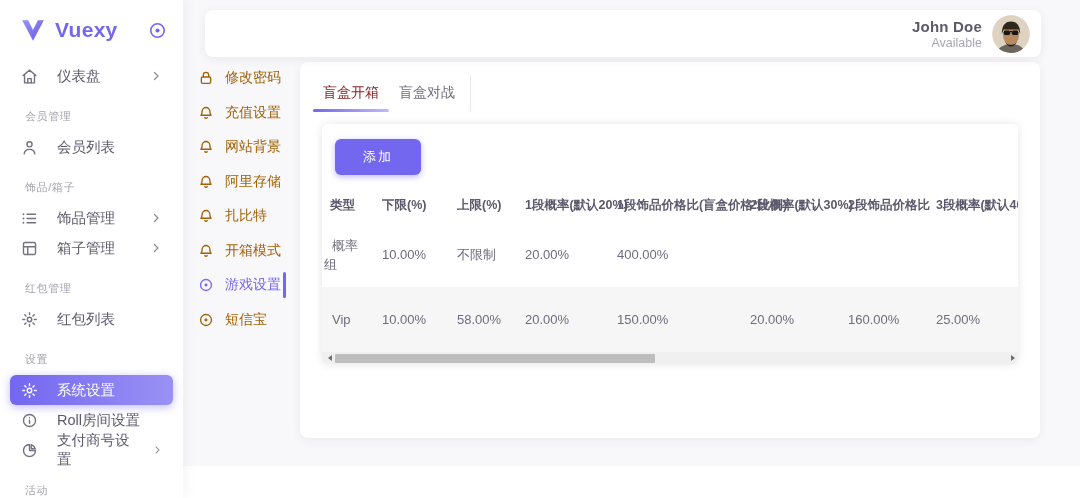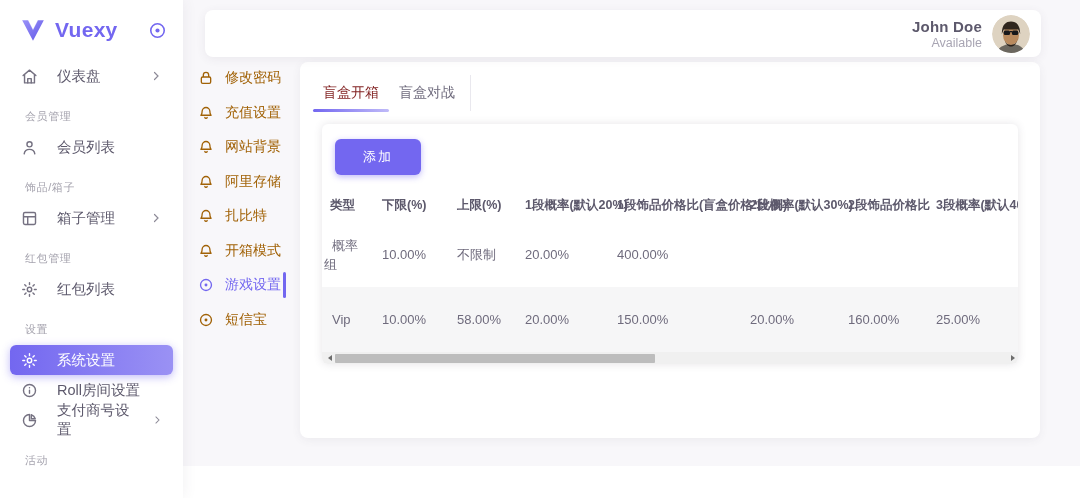--- a/index.html
+++ b/index.html
@@ -163,20 +163,30 @@
     <div class="nav-item">
       <svg class="mi" viewBox="0 0 24 24" fill="none" stroke="currentColor" stroke-width="2" stroke-linecap="round">
           <circle cx="12" cy="7.5" r="3.6"></circle>
           <path d="M4.5 21c.6-4.2 3.7-6.3 7.5-6.3s6.9 2.1 7.5 6.3"></path>
         </svg>
       <span>会员列表</span>
     </div>
 
     <div class="nav-heading">饰品/箱子</div>
 
+    <div class="nav-item">
+      <svg class="mi" viewBox="0 0 24 24" fill="none" stroke="currentColor" stroke-width="2" stroke-linecap="round">
+          <path d="M8.5 6h12M8.5 12h12M8.5 18h12"></path>
+          <path d="M3.5 6h.01M3.5 12h.01M3.5 18h.01" stroke-width="2.6"></path>
+        </svg>
+      <span>饰品管理</span>
+      <svg class="chev" viewBox="0 0 24 24" fill="none" stroke="currentColor" stroke-width="2.4" stroke-linecap="round">
+          <polyline points="9 5 16 12 9 19"></polyline>
+        </svg>
+    </div>
 
     <div class="nav-item">
       <svg class="mi" viewBox="0 0 24 24" fill="none" stroke="currentColor" stroke-width="2" stroke-linejoin="round">
           <rect x="3.5" y="3.5" width="17" height="17" rx="2"></rect>
           <path d="M3.5 9.5h17M9.5 9.5V20.5"></path>
         </svg>
       <span>箱子管理</span>
       <svg class="chev" viewBox="0 0 24 24" fill="none" stroke="currentColor" stroke-width="2.4" stroke-linecap="round">
           <polyline points="9 5 16 12 9 19"></polyline>
         </svg>

